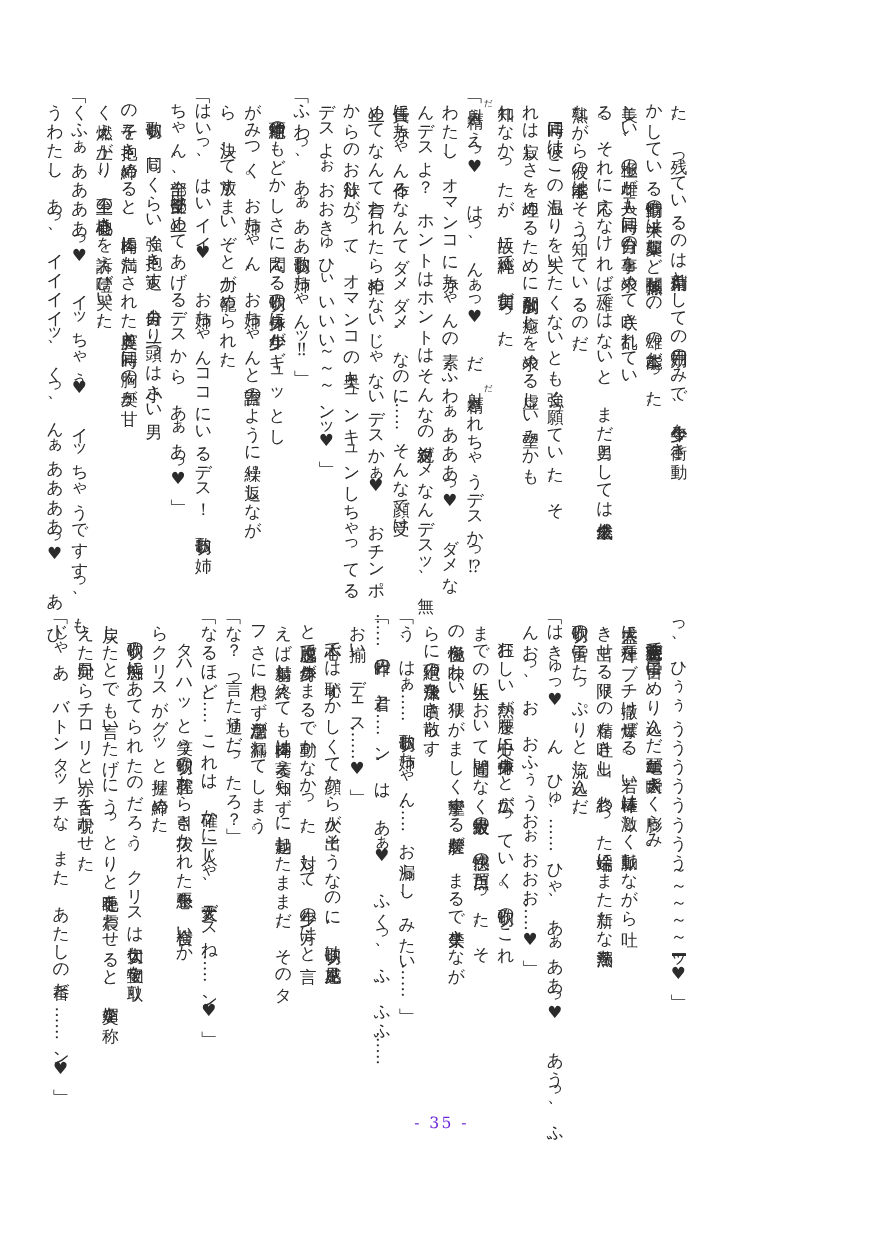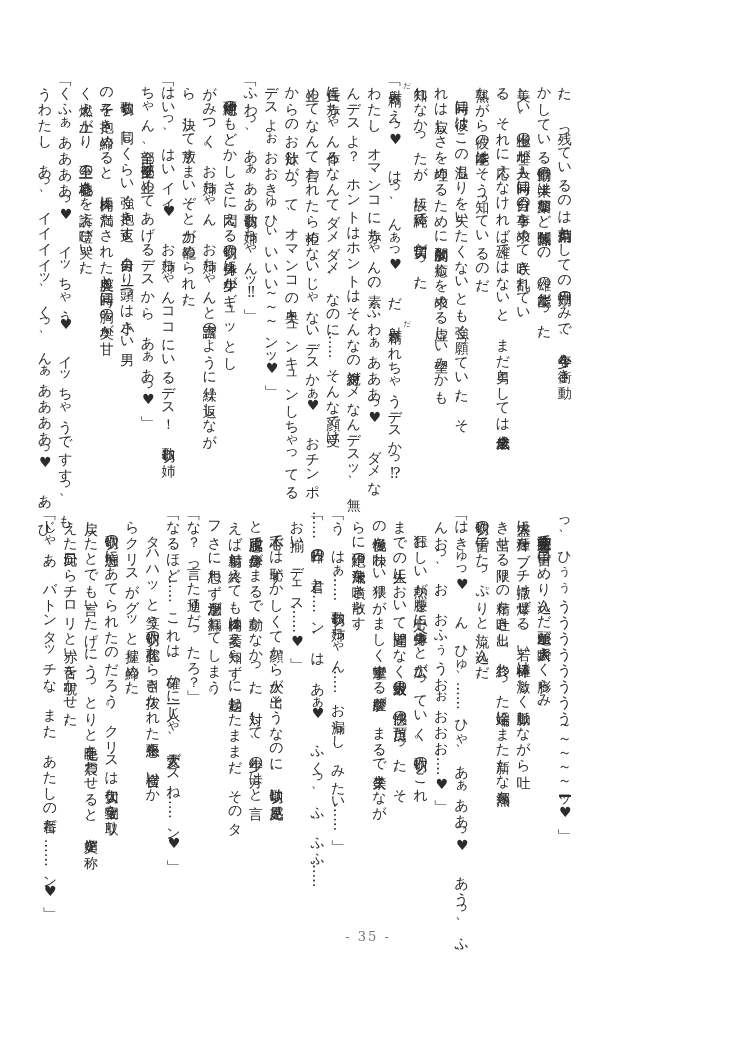--- a/index.html
+++ b/index.html
@@ -34,21 +34,21 @@
   .vblock.lower{top:511px;}
   .vcol{display:block;}
   ruby rt{
     font-size:7px;
     letter-spacing:0;
   }
   .page-number{
     position:absolute;
     top:929px;left:0;right:0;
     text-align:center;
-    color:#737373;
+    color:#6d28d9;
     font-size:13px;
     letter-spacing:2px;
   }
 </style>
 </head>
 <body>
 
 <div class="page">
 
   <div class="vblock upper">

